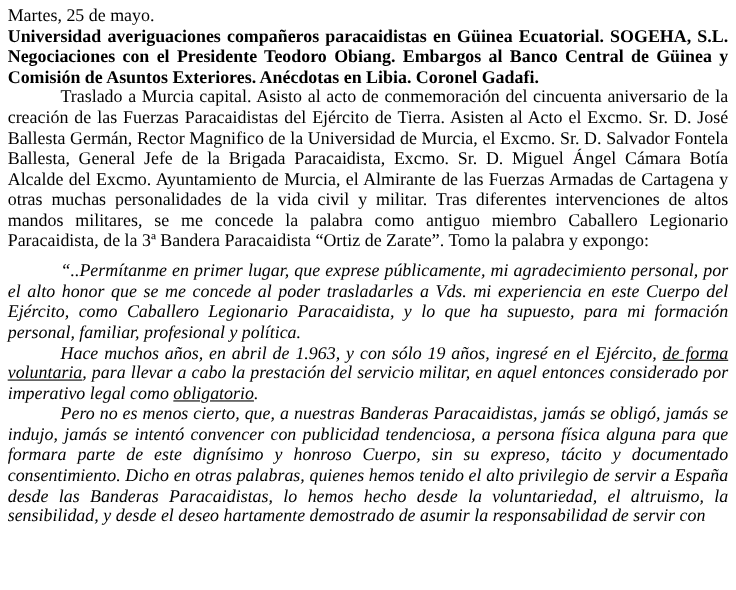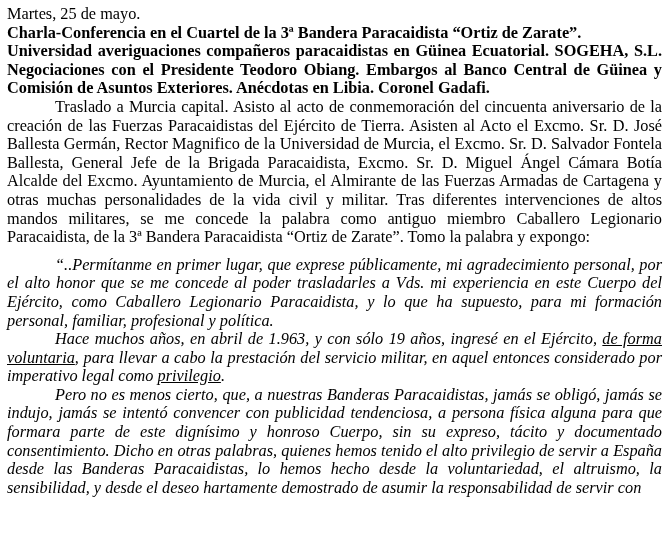--- a/index.html
+++ b/index.html
@@ -30,27 +30,26 @@
   .indent  { text-indent: 48px; }
   .spacer  { height: 9px; }
   .seg-underline { text-decoration: underline; }
 </style>
 </head>
 <body>
 
 <div class="page">
   <p class="line">Martes, 25 de mayo.</p>
 
-  <p class="line bold">Charla-Conferencia en el Cuartel de la 3ª Bandera Paracaidista “Ortiz de Zarate”.</p>
 
   <p class="para bold justify">Universidad averiguaciones compañeros paracaidistas en Güinea Ecuatorial. SOGEHA, S.L. Negociaciones con el Presidente Teodoro Obiang. Embargos al Banco Central de Güinea y Comisión de Asuntos Exteriores. Anécdotas en Libia. Coronel Gadafi.</p>
 
   <p class="para justify indent">Traslado a Murcia capital. Asisto al acto de conmemoración del cincuenta aniversario de la creación de las Fuerzas Paracaidistas del Ejército de Tierra. Asisten al Acto el Excmo. Sr. D. José Ballesta Germán, Rector Magnifico de la Universidad de Murcia, el Excmo. Sr. D. Salvador Fontela Ballesta, General Jefe de la Brigada Paracaidista, Excmo. Sr. D. Miguel Ángel Cámara Botía Alcalde del Excmo. Ayuntamiento de Murcia, el Almirante de las Fuerzas Armadas de Cartagena y otras muchas personalidades de la vida civil y militar. Tras diferentes intervenciones de altos mandos militares, se me concede la palabra como antiguo miembro Caballero Legionario Paracaidista, de la 3ª Bandera Paracaidista “Ortiz de Zarate”. Tomo la palabra y expongo:</p>
 
   <div class="spacer"></div>
 
   <p class="para justify indent italic"><span>“..Permítanme  en primer lugar, que exprese públicamente, mi agradecimiento personal, por el alto honor que se me concede al poder trasladarles a Vds. mi experiencia en este Cuerpo del Ejército, como Caballero Legionario Paracaidista, y lo que ha supuesto, para mi formación personal, familiar, profesional y política.</span></p>
 
-  <p class="para justify indent italic"><span>Hace muchos años, en abril de 1.963, y con sólo 19 años, ingresé en el Ejército, </span><span class="seg-underline">de forma voluntaria</span><span>, para llevar a cabo la prestación del servicio militar, en aquel entonces considerado por imperativo legal como </span><span class="seg-underline">privilegio</span><span>.</span></p>
+  <p class="para justify indent italic"><span>Hace muchos años, en abril de 1.963, y con sólo 19 años, ingresé en el Ejército, </span><span class="seg-underline">de forma voluntaria</span><span>, para llevar a cabo la prestación del servicio militar, en aquel entonces considerado por imperativo legal como </span><span class="seg-underline">obligatorio</span><span>.</span></p>
 
 
   <p class="para justify indent italic"><span>Pero no es menos cierto, que, a nuestras Banderas Paracaidistas, jamás se obligó, jamás se indujo, jamás se intentó convencer con publicidad tendenciosa, a persona física alguna para que formara parte de este dignísimo y honroso Cuerpo, sin su expreso, tácito y documentado consentimiento. Dicho en otras palabras, quienes hemos tenido el alto privilegio de servir a España desde las Banderas Paracaidistas, lo hemos hecho desde la voluntariedad, el altruismo, la sensibilidad, y desde el deseo hartamente demostrado de asumir la responsabilidad de servir con</span></p>
 </div>
 
 </body></html>

